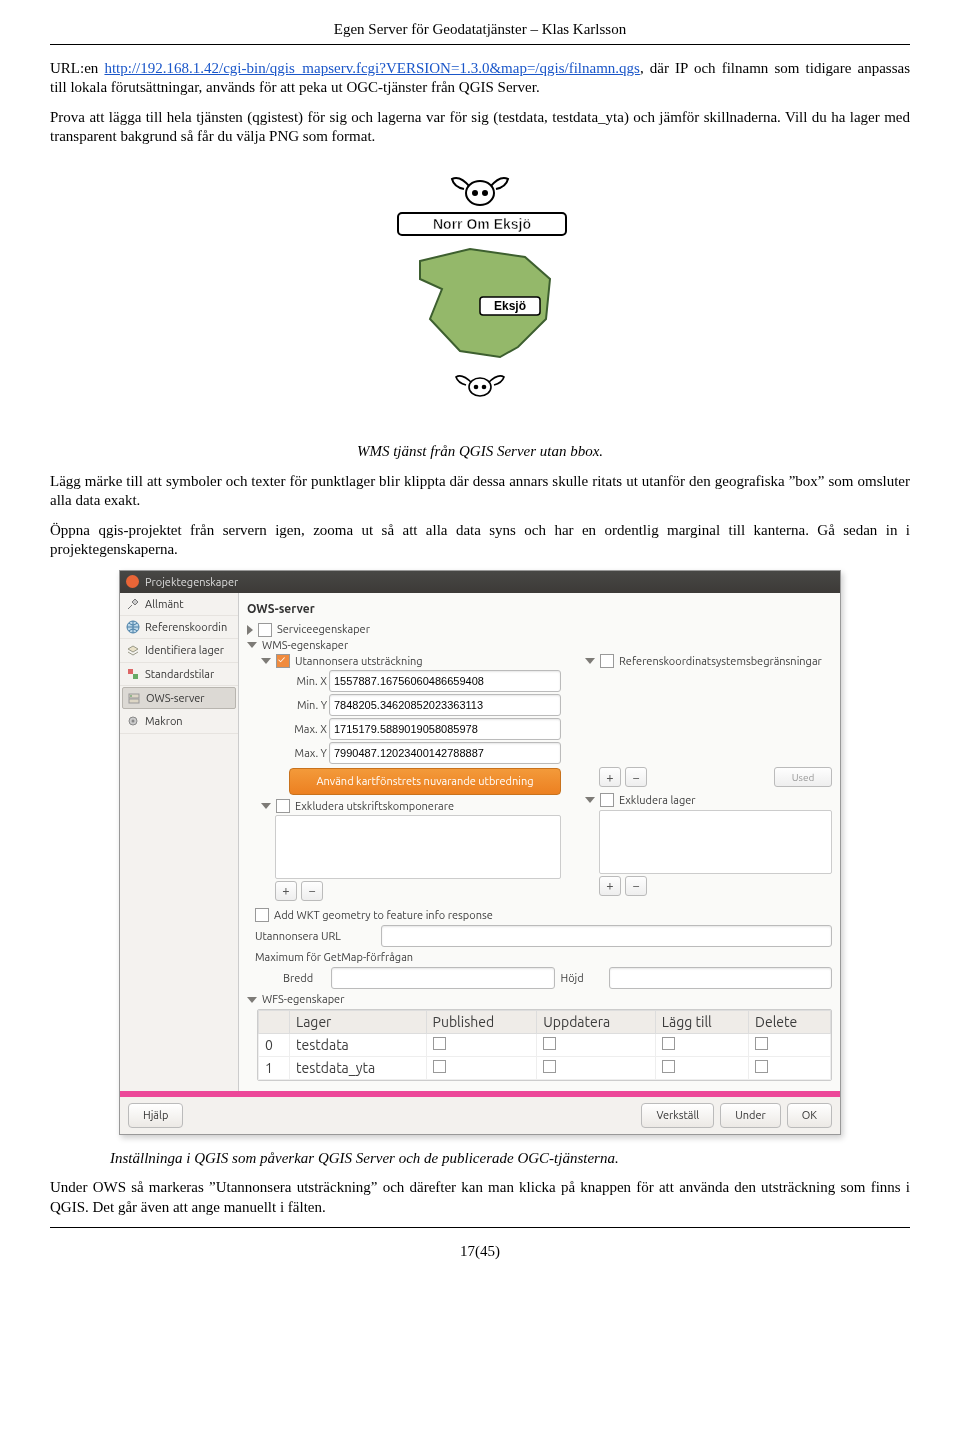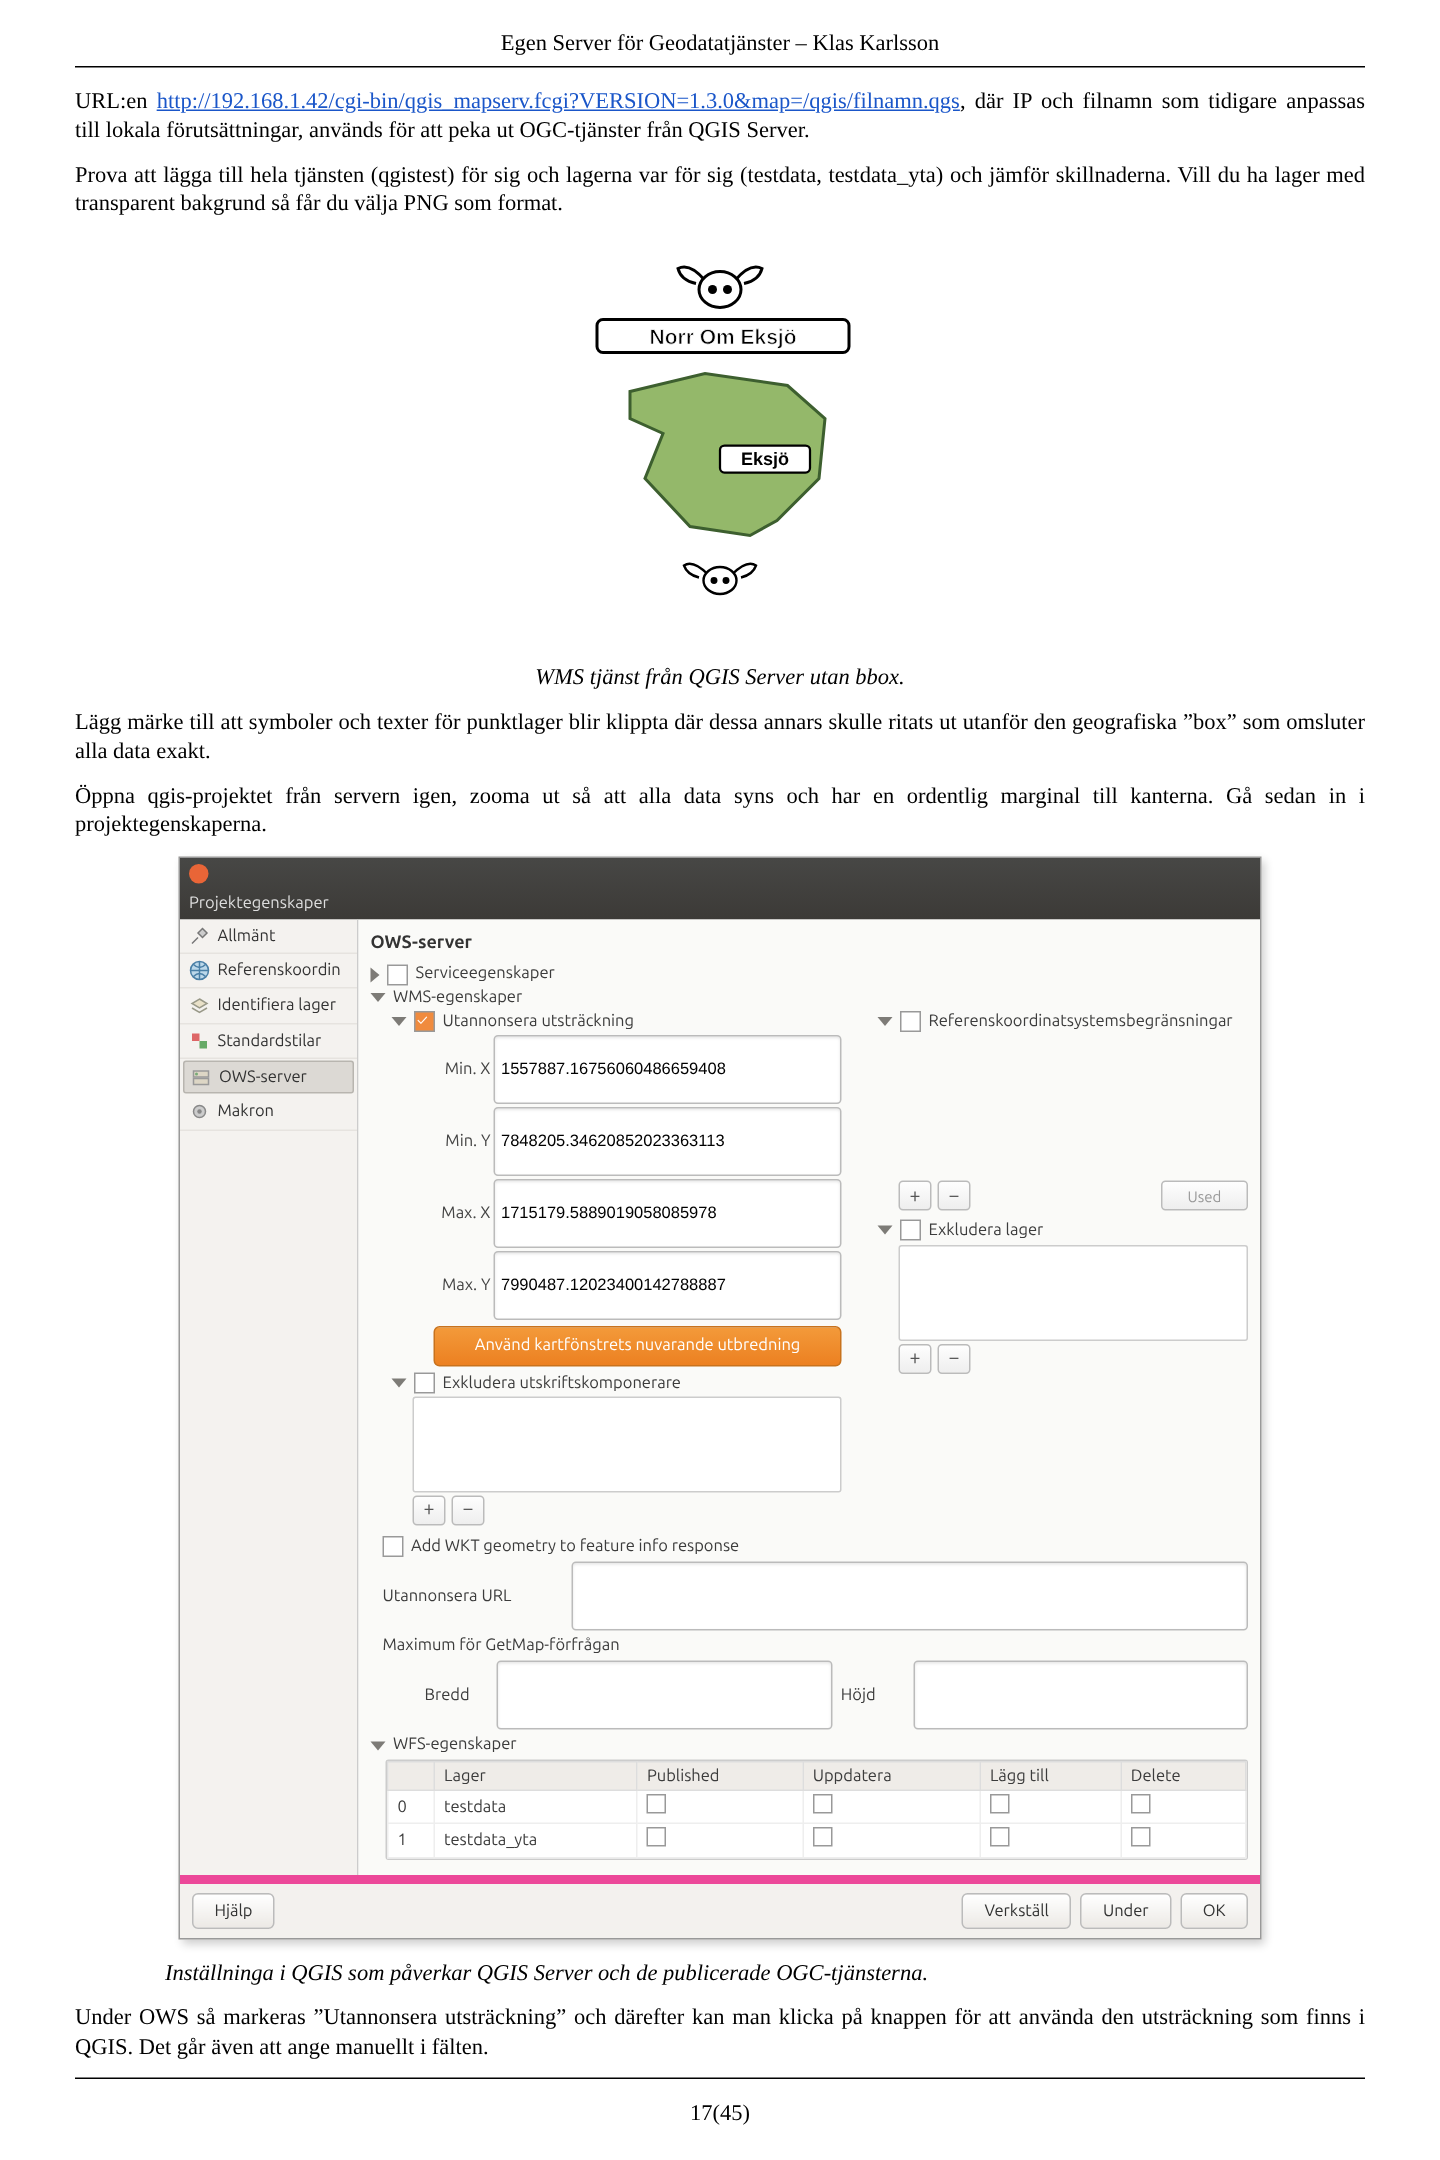--- a/index.html
+++ b/index.html
@@ -41,21 +41,20 @@
     font-size: 11px;
     color: #3c3c3c;
     box-shadow: 2px 3px 6px rgba(0,0,0,0.2);
   }
   .dlg-title {
     background: linear-gradient(#474745,#3c3a37);
     color: #ddd;
     padding: 4px 6px;
     display: flex;
     gap: 6px;
-    flex-direction: column;
   }
   .dlg-title .close {
     width: 13px; height: 13px; border-radius: 50%;
     background: #e96537;
     display:inline-block;
   }
   .dlg-body { display: flex; }
   .dlg-side {
     width: 118px;
     border-right: 1px solid #ccc;
@@ -93,21 +92,21 @@
   .lbl { font-size:11px; }
   .inset1 { margin-left: 14px; }
 
   .two-col { display:flex; gap:10px; }
   .two-col > div { flex:1; }
 
   .field-row { display:flex; align-items:center; gap:2px; margin:2px 0 2px 42px; }
   .field-row .flabel { width:38px; text-align:right; font-size:11px; color:#444; }
   .txt {
     border:1px solid #bbb; background:#fff; border-radius:3px;
-    padding:16px 4px; font-size:11px; flex:1; box-shadow: inset 0 1px 2px rgba(0,0,0,0.1);
+    padding:4px 4px; font-size:11px; flex:1; box-shadow: inset 0 1px 2px rgba(0,0,0,0.1);
   }
   .btn-orange {
     display:block; margin: 4px 0 4px 42px;
     background: linear-gradient(#f39a3a,#ec8021);
     border:1px solid #c8721d; border-radius:4px;
     color:#fff; font-size:11px; text-align:center;
     padding: 5px 0; width: 270px;
   }
   .list-box {
     border:1px solid #ccc; background:#fff; height: 62px; border-radius:2px;
@@ -122,21 +121,21 @@
   .sq-btn.em { width:56px; font-size:10px; color:#999;}
   .fld-inline { display:flex; align-items:center; gap:6px; margin:3px 0 3px 8px;}
   .fld-inline .lab { font-size:11px; min-width: 120px; }
   .fld-inline .lab.sm { min-width: 42px; }
   .fld-inline .txtin { flex:1; }
 
   .wfs-tbl {
     border:1px solid #ccc; border-radius:2px; margin: 2px 0 4px 10px;
     background:#fff;
   }
-  .wfs-tbl table { width:100%; border-collapse:collapse; font-size:11px; }
+  .wfs-tbl table { width:100%; border-collapse:collapse; font-size:14px; }
   .wfs-tbl th { background:#efece8; border:1px solid #ddd; padding:2px 6px; font-weight:normal; text-align:left; }
   .wfs-tbl td { border:1px solid #eee; padding:2px 6px; }
   .wfs-tbl .ccb { width:11px;height:11px;border:1px solid #999;display:inline-block; }
 
   .dlg-foot {
     display:flex; padding:6px 8px; background:#f3f1ee; border-top:6px solid #ec4899;
     gap:6px;
   }
   .dlg-foot .spacer { flex:1; }
   .btn {

